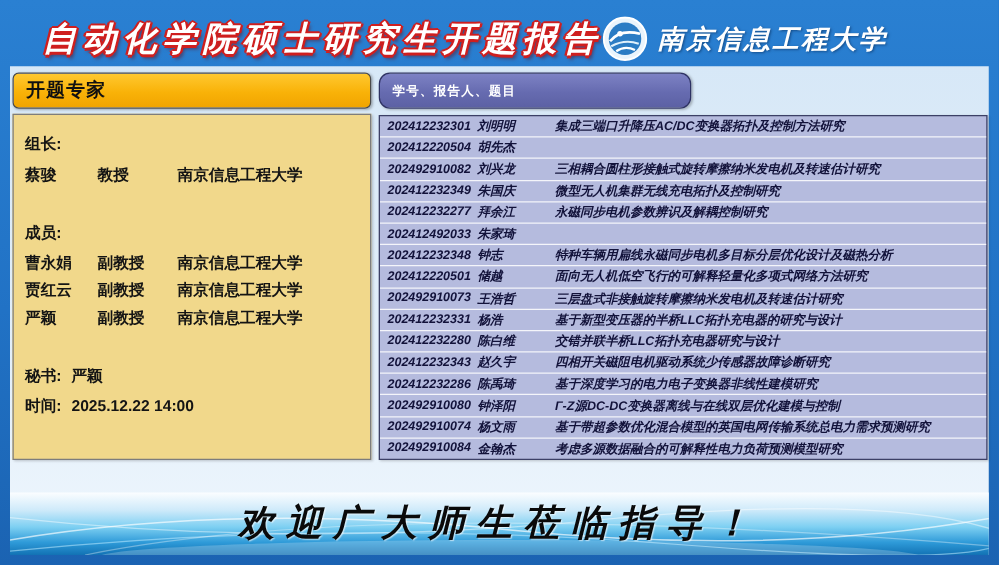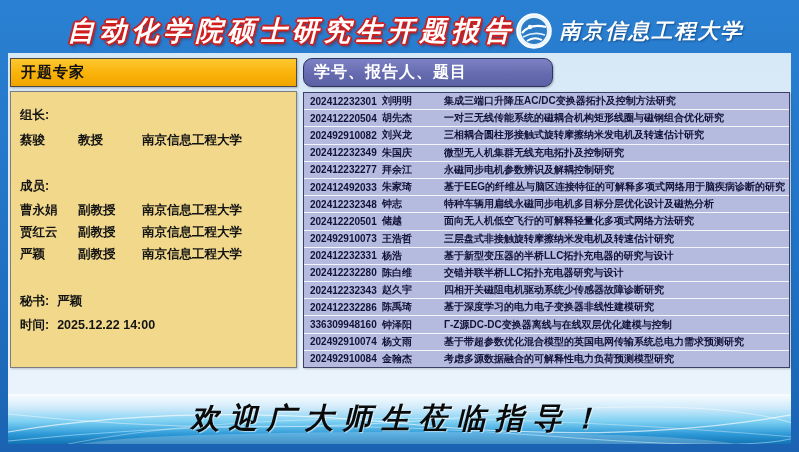--- a/index.html
+++ b/index.html
@@ -3,42 +3,42 @@
 <meta charset="utf-8">
 <style>
   html,body{margin:0;padding:0;}
   body{
     width:799px;height:452px;position:relative;overflow:hidden;
     font-family:"Liberation Sans","DejaVu Sans",sans-serif;
     background:#1f6fc4;
   }
   
   .frame{position:absolute;inset:0;background:linear-gradient(180deg,#2a80d2 0%,#2172c5 55%,#1b63b2 100%);}
-  .header-bar{position:absolute;left:8px;top:8px;right:8px;height:45px;display:flex;align-items:center;justify-content:center;}
+  .header-bar{position:absolute;left:8px;top:8px;right:8px;height:45px;display:flex;align-items:center;justify-content:flex-start;}
   .page-title{
     margin-left:26px;
     font-family:"DejaVu Serif","Liberation Serif",serif;
     font-style:italic;font-weight:bold;font-size:27px;letter-spacing:5px;color:#fff;
     text-shadow:-1px -1px 0 #cf1f1f,1px -1px 0 #cf1f1f,-1px 1px 0 #cf1f1f,1px 1px 0 #cf1f1f,
                 -2px 0 0 #cf1f1f,2px 0 0 #cf1f1f,0 -2px 0 #cf1f1f,0 2px 0 #cf1f1f,2px 3px 3px rgba(110,0,0,.55);
     white-space:nowrap;
   }
   .brand{display:flex;align-items:center;gap:8px;margin-right:14px;}
   .brand-name{
     font-family:"DejaVu Serif","Liberation Serif",serif;
     font-style:italic;font-weight:bold;font-size:21px;color:#fff;letter-spacing:2px;white-space:nowrap;
     text-shadow:1px 1px 2px rgba(0,30,70,.5);
   }
   
   .main{position:absolute;left:8px;top:53px;right:8px;bottom:8px;background:linear-gradient(180deg,#d7e8f7 0%,#e3effa 60%,#eef6fd 100%);}
   
   .experts-btn{
     position:absolute;left:2px;top:5px;width:287px;height:29px;box-sizing:border-box;
     background:linear-gradient(180deg,#ffc830 0%,#f9b208 55%,#f0a400 100%);
-    border:1.5px solid #4a4a4a;border-radius:0;
+    border:1.5px solid #4a4a4a;border-radius:5px;
     display:flex;align-items:center;padding-left:10px;
     font-size:15px;font-weight:bold;color:#111;letter-spacing:1px;
     box-shadow:1px 1px 2px rgba(0,0,0,.25);
   }
   .experts-body{
     position:absolute;left:2px;top:38px;width:287px;height:277px;box-sizing:border-box;
     background:#f1d88b;border:1.5px solid #7d7d7d;box-shadow:1px 1px 2px rgba(0,0,0,.2);
     padding:14px 9px 0;font-size:12.5px;font-weight:bold;color:#141414;
   }
   .exp-label{line-height:18px;}
@@ -49,30 +49,30 @@
   .members-list{margin-top:4px;}
   .kv-row{display:flex;line-height:24px;white-space:nowrap;}
   .kv-label{margin-right:8px;text-align:right;}
   .secretary-row{margin-top:24px;}
   
   .roster-btn{
     position:absolute;left:295px;top:5px;width:250px;height:29px;box-sizing:border-box;
     background:linear-gradient(180deg,#7d82c4 0%,#666bb0 55%,#5c61a4 100%);
     border:1.5px solid #2e3263;border-radius:9px;
     display:flex;align-items:center;padding-left:10px;
-    font-size:16px;font-weight:bold;color:#fff;letter-spacing:1px;
+    font-size:10px;font-weight:bold;color:#fff;letter-spacing:1px;
     box-shadow:1px 1px 2px rgba(0,0,0,.25);
   }
   .roster-table{
     position:absolute;left:295px;top:39px;width:487px;height:276px;box-sizing:border-box;
     background:#b5bbde;border:1.5px solid #3c4066;box-shadow:1px 1px 2px rgba(0,0,0,.2);
     display:flex;flex-direction:column;
   }
   .roster-row{flex:1;display:flex;align-items:center;border-top:1px solid rgba(255,255,255,.85);
-    font-size:10px;font-weight:bold;color:#12123a;white-space:nowrap;overflow:hidden;}
+    font-size:10px;font-weight:bold;color:#12123a;white-space:nowrap;overflow:hidden;font-style:italic;}
   .roster-row:first-child{border-top:none;}
   .r-id{width:72px;padding-left:6px;flex:none;}
   .r-name{width:62px;flex:none;}
   .r-topic{flex:1;overflow:hidden;text-overflow:ellipsis;}
   
   .footer{
     position:absolute;left:0;right:0;bottom:0;height:50px;overflow:hidden;
     background:linear-gradient(180deg,#fbfdff 0%,#cfeafa 28%,#7ed0f2 55%,#2e9ad8 80%,#1272b4 100%);
   }
   .footer svg{position:absolute;inset:0;}
@@ -150,41 +150,39 @@
 
     <div class="roster-table" id="roster-table">
         <div class="roster-row">
           <span class="r-id">202412232301</span>
           <span class="r-name">刘明明</span>
           <span class="r-topic">集成三端口升降压AC/DC变换器拓扑及控制方法研究</span>
         </div>
         <div class="roster-row">
           <span class="r-id">202412220504</span>
           <span class="r-name">胡先杰</span>
-          <span class="r-topic">一对三无线传能系统的磁耦合机构矩形线圈与磁钢组合优化研究</span>
         </div>
         <div class="roster-row">
           <span class="r-id">202492910082</span>
           <span class="r-name">刘兴龙</span>
           <span class="r-topic">三相耦合圆柱形接触式旋转摩擦纳米发电机及转速估计研究</span>
         </div>
         <div class="roster-row">
           <span class="r-id">202412232349</span>
           <span class="r-name">朱国庆</span>
           <span class="r-topic">微型无人机集群无线充电拓扑及控制研究</span>
         </div>
         <div class="roster-row">
           <span class="r-id">202412232277</span>
           <span class="r-name">拜余江</span>
           <span class="r-topic">永磁同步电机参数辨识及解耦控制研究</span>
         </div>
         <div class="roster-row">
           <span class="r-id">202412492033</span>
           <span class="r-name">朱家琦</span>
-          <span class="r-topic">基于EEG的纤维丛与脑区连接特征的可解释多项式网络用于脑疾病诊断的研究</span>
         </div>
         <div class="roster-row">
           <span class="r-id">202412232348</span>
           <span class="r-name">钟志</span>
           <span class="r-topic">特种车辆用扁线永磁同步电机多目标分层优化设计及磁热分析</span>
         </div>
         <div class="roster-row">
           <span class="r-id">202412220501</span>
           <span class="r-name">储越</span>
           <span class="r-topic">面向无人机低空飞行的可解释轻量化多项式网络方法研究</span>
@@ -208,21 +206,21 @@
           <span class="r-id">202412232343</span>
           <span class="r-name">赵久宇</span>
           <span class="r-topic">四相开关磁阻电机驱动系统少传感器故障诊断研究</span>
         </div>
         <div class="roster-row">
           <span class="r-id">202412232286</span>
           <span class="r-name">陈禹琦</span>
           <span class="r-topic">基于深度学习的电力电子变换器非线性建模研究</span>
         </div>
         <div class="roster-row">
-          <span class="r-id">336309948160</span>
+          <span class="r-id">202492910080</span>
           <span class="r-name">钟泽阳</span>
           <span class="r-topic">Γ-Z源DC-DC变换器离线与在线双层优化建模与控制</span>
         </div>
         <div class="roster-row">
           <span class="r-id">202492910074</span>
           <span class="r-name">杨文雨</span>
           <span class="r-topic">基于带超参数优化混合模型的英国电网传输系统总电力需求预测研究</span>
         </div>
         <div class="roster-row">
           <span class="r-id">202492910084</span>

